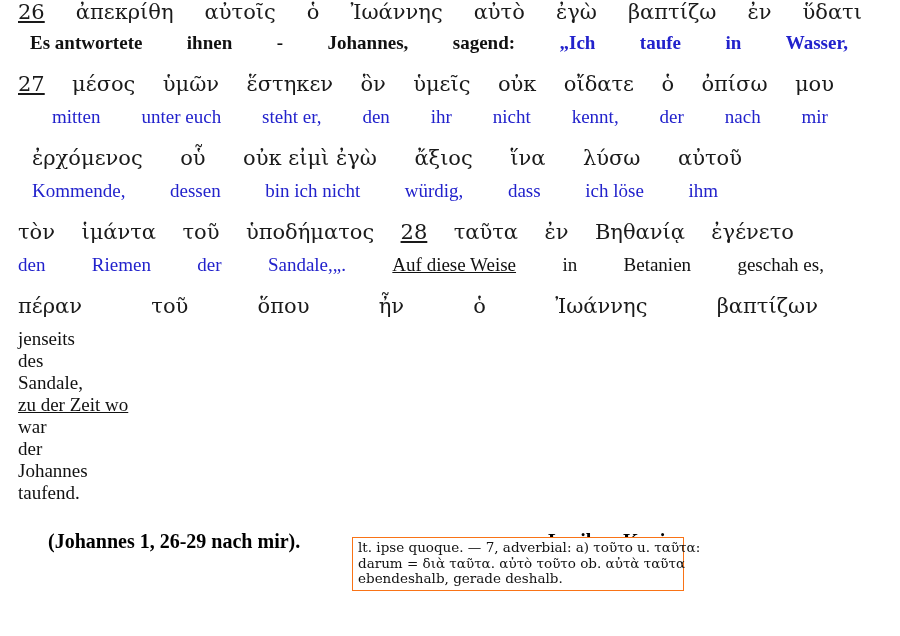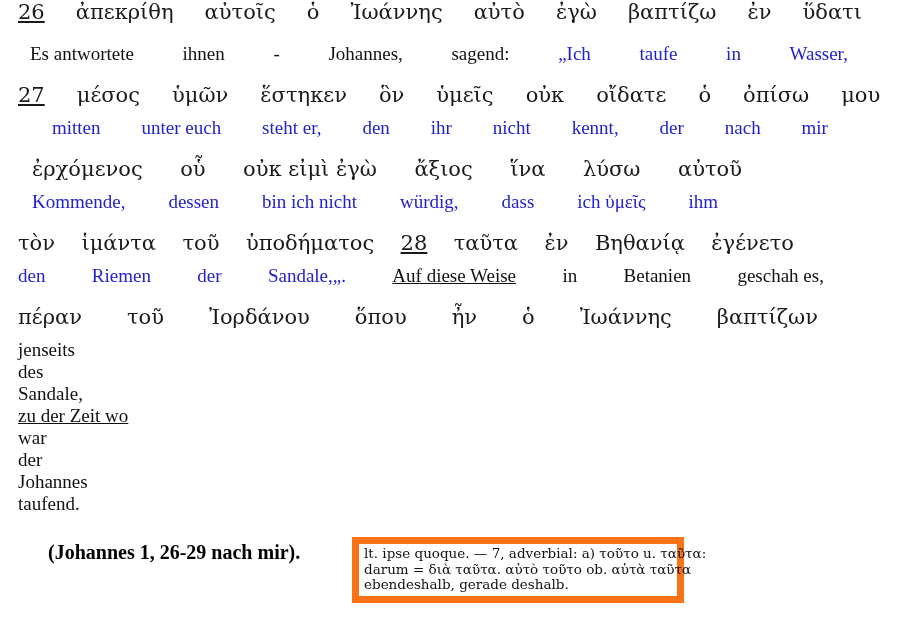--- a/index.html
+++ b/index.html
@@ -54,21 +54,21 @@
   .tok.u {
     text-decoration: underline;
   }
   
   .spread {
     justify-content: space-between;
   }
   .blk1 { padding-left: 8px; padding-right: 28px; }
   .blk1g { padding-left: 20px; padding-right: 42px; }
 
-  .blk2 { padding-left: 8px; padding-right: 56px; gap: 32px; }
+  .blk2 { padding-left: 8px; padding-right: 56px; }
   .blk2g { padding-left: 42px; padding-right: 62px; }
 
   .blk3 { padding-left: 22px; padding-right: 148px; }
   .blk3g { padding-left: 22px; padding-right: 172px; }
 
   .blk4 { padding-left: 8px; padding-right: 96px; }
   .blk4g { padding-left: 8px; padding-right: 66px; }
 
   .blk5 { padding-left: 8px; padding-right: 72px; }
   .blk5g { padding-left: 8px; padding-right: 80px; }
@@ -91,21 +91,21 @@
   .footer-right {
     padding-left: 80px;
     text-align: center;
   }
 
   .lexicon {
     position: absolute;
     left: 352px;
     top: 537px;
     width: 332px;
-    border: 7px solid #f97316;
+    border: 1px solid #f97316;
     background: #ffffff;
     padding: 2px 4px 3px 5px;
     box-sizing: border-box;
   }
   .lex-line {
     font-family: "DejaVu Serif", "Liberation Serif", serif;
     font-size: 13.5px;
     line-height: 15.5px;
     color: #111111;
     white-space: nowrap;
@@ -122,21 +122,21 @@
       <span class="tok">ἀπεκρίθη</span>
       <span class="tok">αὐτοῖς</span>
       <span class="tok">ὁ</span>
       <span class="tok">Ἰωάννης</span>
       <span class="tok">αὐτὸ</span>
       <span class="tok">ἐγὼ</span>
       <span class="tok">βαπτίζω</span>
       <span class="tok">ἐν</span>
       <span class="tok">ὕδατι</span>
     </div>
-    <div class="line german spread blk1g" style="margin-top:19px;">
+    <div class="line german spread blk1g" style="margin-top:8px;font-weight:bold;">
       <span class="tok" style="color:#111;">Es antwortete</span>
       <span class="tok" style="color:#111;">ihnen</span>
       <span class="tok" style="color:#111;">-</span>
       <span class="tok" style="color:#111;">Johannes,</span>
       <span class="tok" style="color:#111;">sagend:</span>
       <span class="tok">„Ich</span>
       <span class="tok">taufe</span>
       <span class="tok">in</span>
       <span class="tok">Wasser,</span>
     </div>
@@ -183,21 +183,21 @@
       <span class="tok">ἵνα</span>
       <span class="tok">λύσω</span>
       <span class="tok">αὐτοῦ</span>
     </div>
     <div class="line german spread blk3g" style="margin-top:10px;">
       <span class="tok">Kommende,</span>
       <span class="tok">dessen</span>
       <span class="tok">bin ich nicht</span>
       <span class="tok">würdig,</span>
       <span class="tok">dass</span>
-      <span class="tok">ich ὑμεῖς</span>
+      <span class="tok">ich löse</span>
       <span class="tok">ihm</span>
     </div>
   </div>
 
   <div class="gap-a"></div>
 
   <div class="interlinear-block">
     <div class="line greek spread blk4">
       <span class="tok">τὸν</span>
       <span class="tok">ἱμάντα</span>
@@ -220,21 +220,20 @@
       <span class="tok" style="color:#111;">geschah es,</span>
     </div>
   </div>
 
   <div class="gap-a"></div>
 
   <div class="interlinear-block">
     <div class="line greek spread blk5">
       <span class="tok">πέραν</span>
       <span class="tok">τοῦ</span>
-      <span class="tok">Ἰορδάνου</span>
       <span class="tok">ὅπου</span>
       <span class="tok">ἦν</span>
       <span class="tok">ὁ</span>
       <span class="tok">Ἰωάννης</span>
       <span class="tok">βαπτίζων</span>
     </div>
     <div class="line german-black spread blk5g" style="margin-top:10px;flex-direction:column;">
       <span class="tok">jenseits</span>
       <span class="tok">des</span>
       <span class="tok">Sandale,</span>

